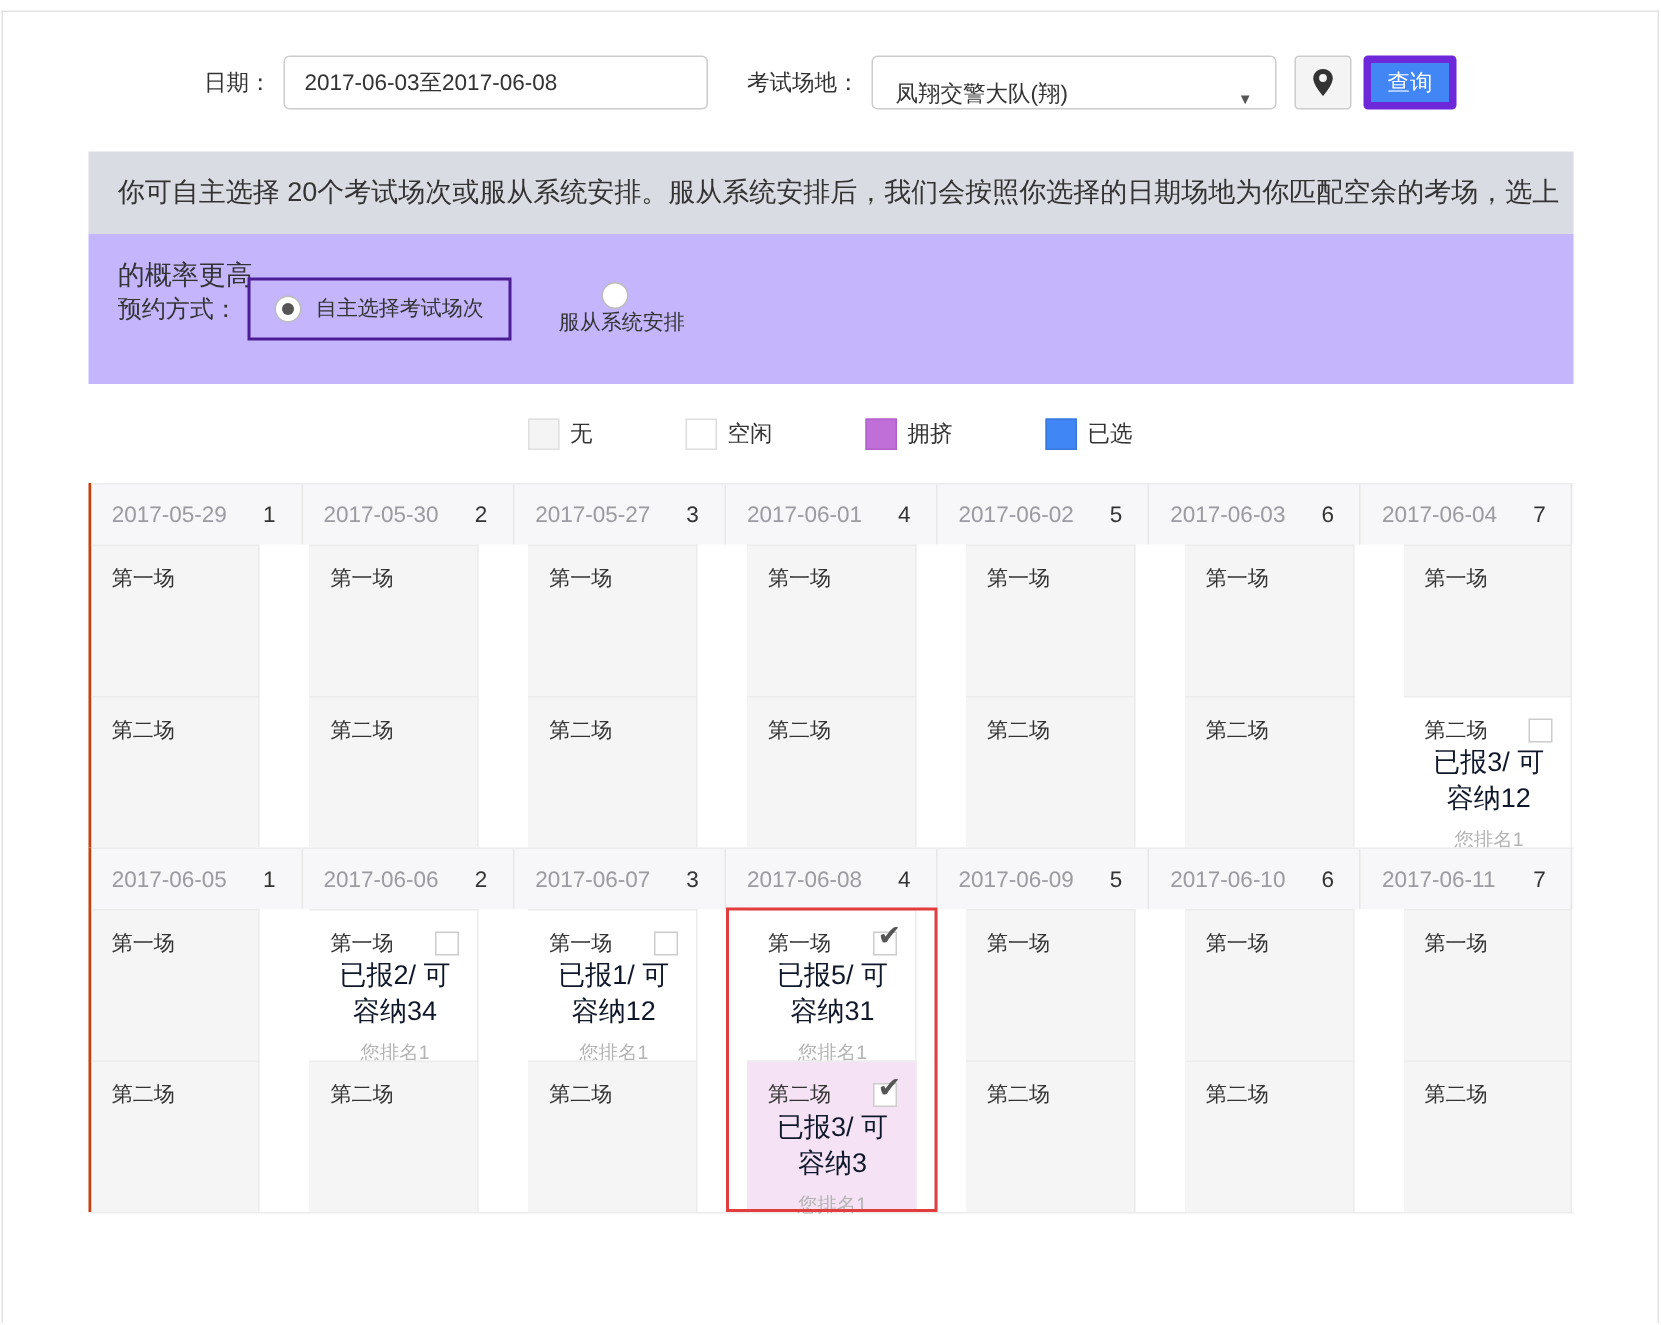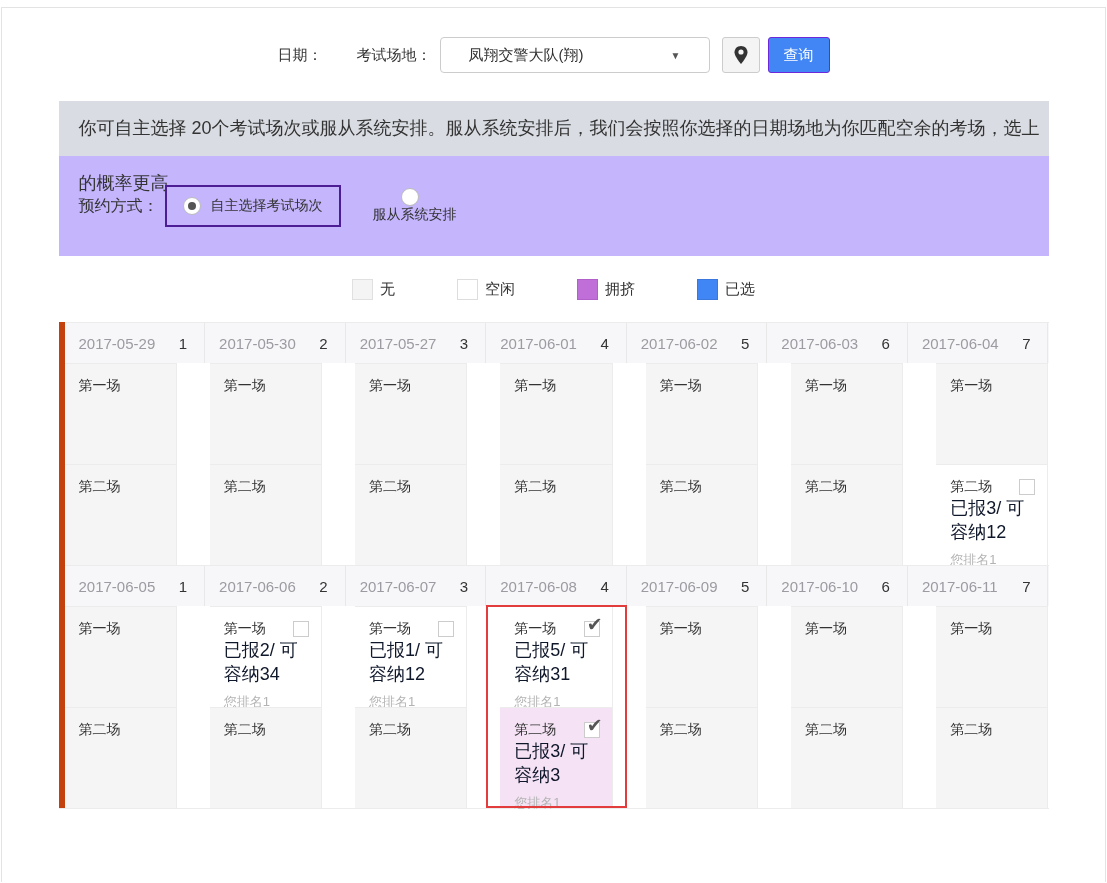--- a/index.html
+++ b/index.html
@@ -4,25 +4,25 @@
 <style>
   * { box-sizing: border-box; margin: 0; padding: 0; }
   html, body { width: 1107px; background: #fff; font-family: "Liberation Sans", "DejaVu Sans", sans-serif; }
   .page { margin: 7px 1px 0; border: 1px solid #e3e3e3; border-bottom: none; min-height: 875px; background: #fff; padding-bottom: 20px; }
 
   
   .filter-bar { display: flex; align-items: center; justify-content: center; padding: 29px 0 28px; }
   .filter-label { font-size: 15px; color: #333; margin-right: 8px; white-space: nowrap; }
   .date-input { width: 283px; height: 36px; border: 1px solid #ccc; border-radius: 4px; padding: 0 13px; font-size: 15px; color: #333; outline: none; font-family: inherit; }
   .venue-label { margin-left: 26px; }
-  .select-box { width: 270px; height: 36px; border: 1px solid #ccc; border-radius: 4px; background: #fff; display: flex; align-items: center; padding: 0 28px; font-size: 15px; color: #333; cursor: pointer; }
+  .select-box { width: 270px; height: 36px; border: 1px solid #ccc; border-radius: 4px; background: #fff; display: flex; align-items: flex-end; padding: 0 15px; font-size: 15px; color: #333; cursor: pointer; }
   .select-box .sel-text { flex: 1; }
   .caret { font-size: 10px; color: #555; }
   .pin-btn { width: 38px; height: 36px; margin-left: 12px; border: 1px solid #ccc; border-radius: 3px; background: #f4f4f4; display: flex; align-items: center; justify-content: center; cursor: pointer; }
-  .query-btn { width: 62px; height: 36px; margin-left: 8px; border: 1px solid #6d28d9; border-radius: 3px; background: #4186f4; color: #fff; font-size: 15px; cursor: pointer; font-family: inherit; }
+  .query-btn { width: 62px; height: 36px; margin-left: 8px; border: 5px solid #6d28d9; border-radius: 3px; background: #4186f4; color: #fff; font-size: 15px; cursor: pointer; font-family: inherit; }
 
   .content { width: 990px; margin: 0 auto; }
 
   
   .notice { background: #d9dce2; height: 55px; line-height: 55px; padding-left: 20px; font-size: 18px; color: #333; }
 
   
   .method { background: #c4b5fd; padding: 22px 0 22px 20px; display: flex; align-items: center; }
   .method-label { font-size: 16px; color: #333; margin-right: 6px; }
   .opt { display: flex; align-items: center; padding: 10px 16px; cursor: pointer; }
@@ -32,21 +32,21 @@
   .radio.on::after { content: ""; position: absolute; left: 4px; top: 4px; width: 8px; height: 8px; border-radius: 50%; background: #555; }
   .opt-label { font-size: 14px; color: #333; }
 
   
   .legend { display: flex; justify-content: center; padding: 23px 0 22px; }
   .legend-item { display: flex; align-items: center; margin: 0 31px; }
   .swatch { width: 21px; height: 21px; margin-right: 7px; }
   .legend-label { font-size: 15px; color: #333; }
 
   
-  .week-block { position: relative; border-left: 6px solid #c2410c; }
+  .week-block { position: relative; border-left: 2px solid #c2410c; text-align: center; }
   .header-row { display: grid; grid-template-columns: repeat(7, 1fr); background: #f7f7f9; border-top: 1px solid #ececec; }
   .day-header { height: 40px; display: flex; align-items: center; justify-content: space-between; padding: 0 17px 0 14px; border-right: 1px solid #e8e8e8; font-size: 15px; }
   .day-date { color: #9b9ba1; }
   .day-num { color: #333; }
   .session-row { display: grid; grid-template-columns: repeat(7, 1fr); gap: 33px; }
   .cell { height: 101px; border-right: 1px solid #ececec; border-top: 1px solid #ececec; padding: 13px 12px 0 14px; position: relative; }
   .week-block:last-of-type .session-row:last-of-type .cell { border-bottom: 0; }
   .calendar { border-bottom: 1px solid #ececec; }
   .cell.none { background: #f5f5f6; }
   .cell.free { background: #fff; }
@@ -65,20 +65,21 @@
   .btn-next { width: 80px; height: 36px; background: #4186f4; border: 1px solid #3a7ae0; border-radius: 3px; font-size: 15px; color: #fff; cursor: pointer; font-family: inherit; }
   .arrow-svg { position: absolute; left: calc(50% + 50px); top: -3px; width: 100px; height: 40px; pointer-events: none; }
 </style>
 </head>
 <body>
 
 <div class="page">
 
   <div class="filter-bar">
     <span class="filter-label">日期：</span>
+    <input class="date-input" value="2017-06-03至2017-06-08" style="">
     <span class="filter-label venue-label">考试场地：</span>
     <div class="select-box">
       <span class="sel-text">凤翔交警大队(翔)</span>
       <span class="caret">▼</span>
     </div>
     <div class="pin-btn">
       <svg width="16" height="20" viewBox="0 0 16 20">
         <path d="M8 1 C4.1 1 1.5 3.9 1.5 7.3 C1.5 11.6 8 19 8 19 S14.5 11.6 14.5 7.3 C14.5 3.9 11.9 1 8 1 Z" fill="#333"></path>
         <circle cx="8" cy="7" r="2.6" fill="#f4f4f4"></circle>
       </svg>

